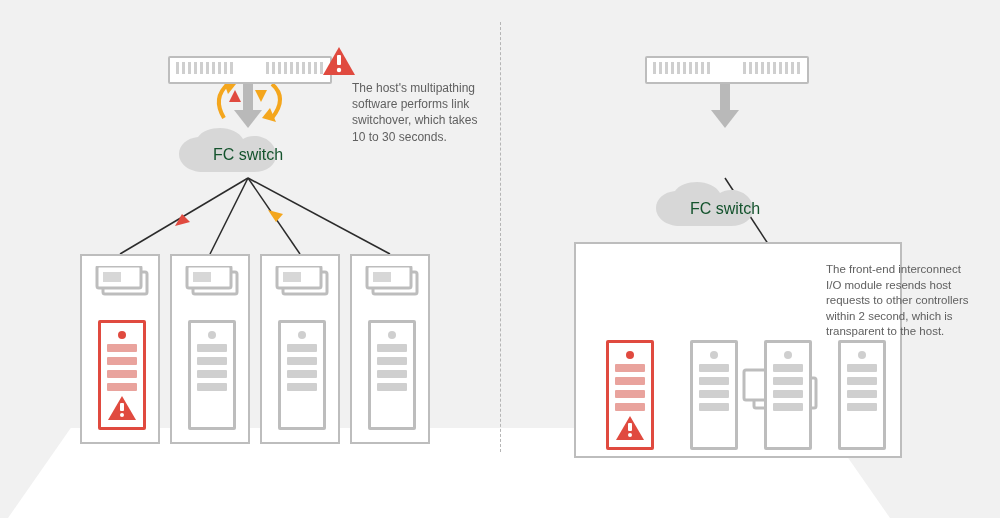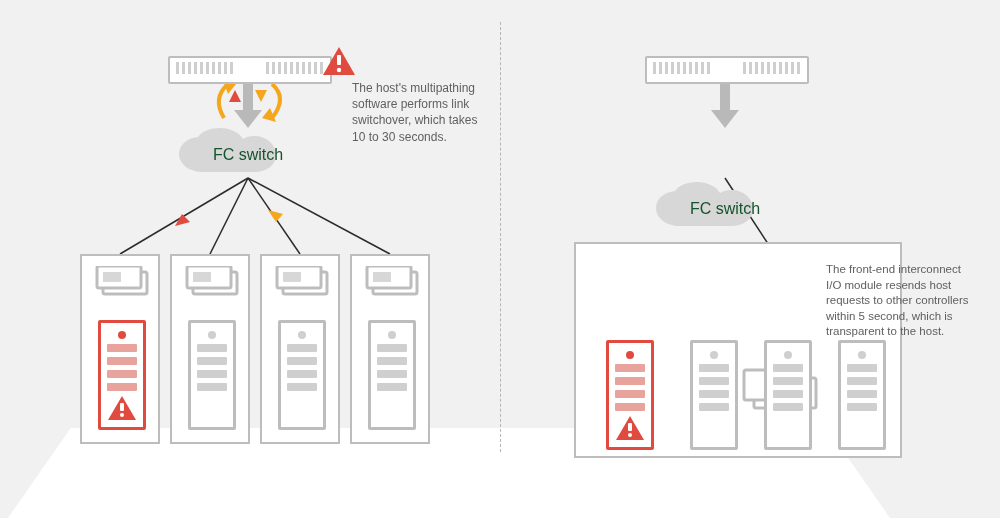--- a/index.html
+++ b/index.html
@@ -243,21 +243,21 @@
           <line x1="31" y1="12" x2="31" y2="22"></line>
         <line x1="35" y1="12" x2="35" y2="22"></line>
           <line x1="39" y1="12" x2="39" y2="22"></line>
         <line x1="43" y1="12" x2="43" y2="22"></line>
           <line x1="47" y1="12" x2="47" y2="22"></line>
         <line x1="51" y1="12" x2="51" y2="22"></line>
       </g>
     </svg>
   </div>
 
-  <div class="abs caption small" style="left:826px;top:262px;width:150px">The front-end interconnect I/O module resends host requests to other controllers within 5 second, which is transparent to the host.</div>
+  <div class="abs caption small" style="left:826px;top:262px;width:150px">The front-end interconnect I/O module resends host requests to other controllers within 2 second, which is transparent to the host.</div>
 
   <div class="abs tower fault" style="left:606px;top:340px">
     <div class="led"></div>
       <div class="slot"></div>
       <div class="slot"></div>
       <div class="slot"></div>
       <div class="slot"></div>
     <div class="alert-ico alert-in">
       <svg viewBox="0 0 30 26">
           <polygon points="15,1 29,25 1,25" fill="#e04a3f"></polygon>

